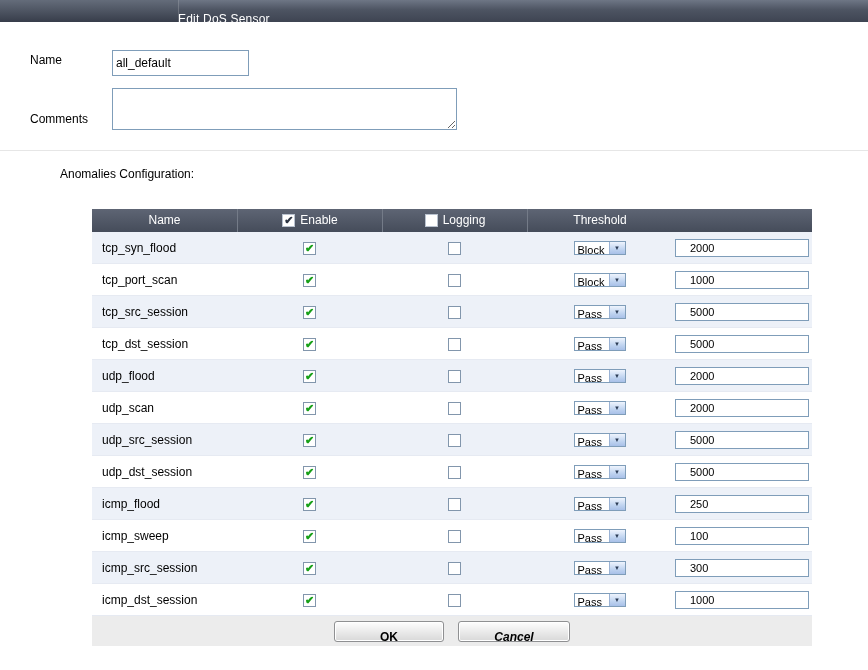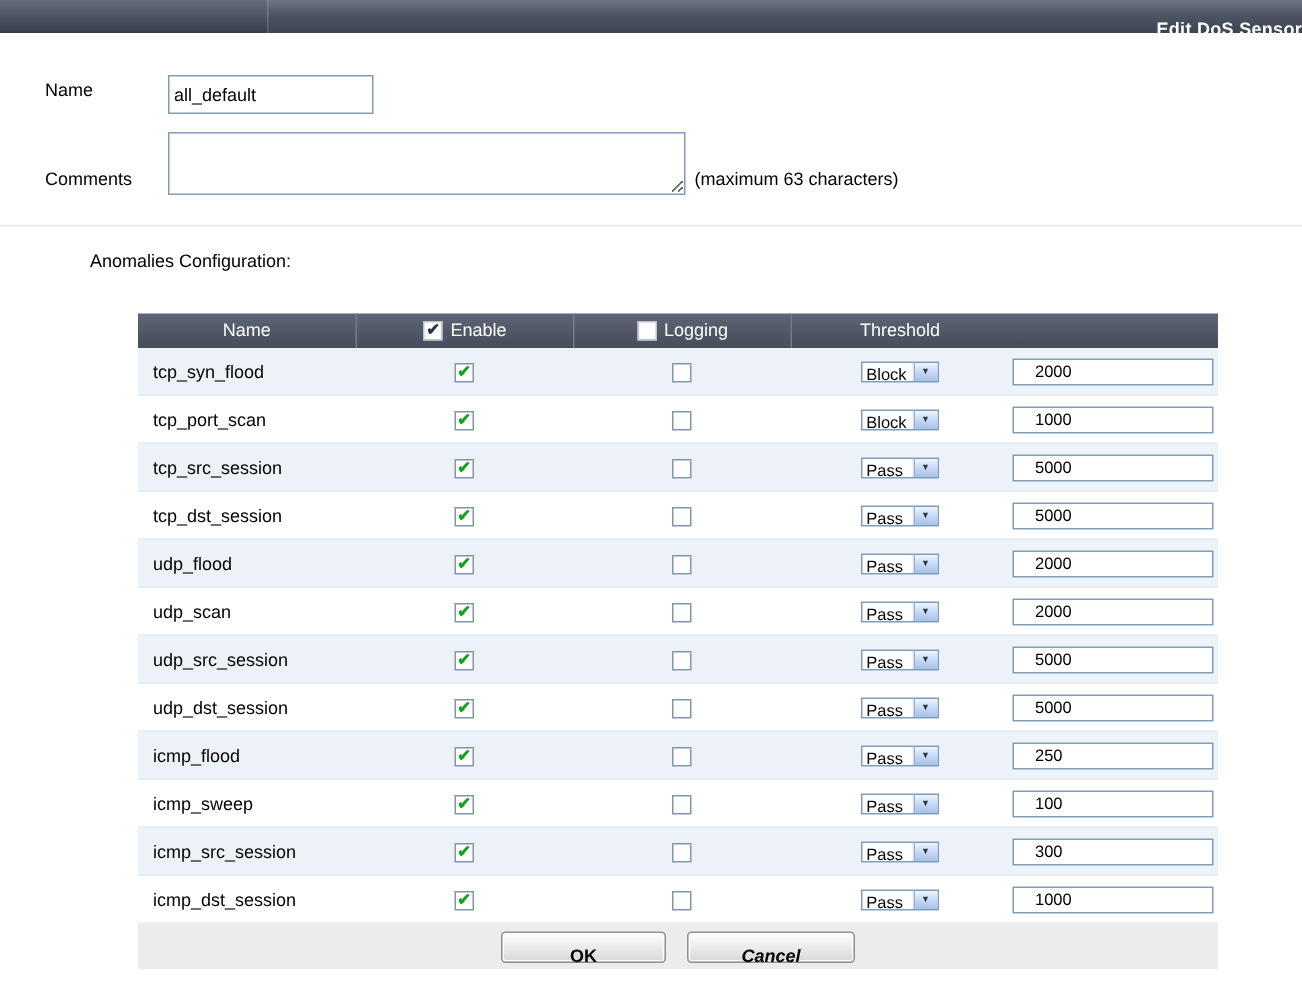--- a/index.html
+++ b/index.html
@@ -6,22 +6,22 @@
   body{
     width:868px;height:670px;background:#fff;
     font-family:"Liberation Sans",sans-serif;font-size:12px;color:#000;
     position:relative;overflow:hidden;
   }
   
   .titlebar{height:22px;position:relative;
     background:linear-gradient(180deg,var(--titlebar-top,#6e7685) 0%,#4d5462 45%,var(--titlebar-bottom,#3e4452) 100%);}
   .titlebar-left{position:absolute;left:0;top:0;width:178px;height:22px;
     background:linear-gradient(180deg,#646c7a,#373d4a);border-right:1px solid rgba(255,255,255,.18);}
-  .titlebar-title{position:absolute;left:178px;right:0;top:8px;line-height:22px;text-align:right;
-    color:#fff;font-weight:bold;font-size:12px;letter-spacing:.2px;}
+  .titlebar-title{position:absolute;left:178px;right:0;top:8px;line-height:22px;text-align:left;
+    color:#fff;font-weight:normal;font-size:12px;letter-spacing:.2px;}
   
   .content{padding:28px 0 0 30px;}
   .form-row{display:flex;}
   .label{width:82px;}
   .row-name .label{padding-top:3px;}
   input.text{box-sizing:border-box;height:26px;width:137px;border:1px solid var(--select-border,#7f9db9);
     font-family:inherit;font-size:12px;padding:1px 3px;}
   .row-comments{margin-top:12px;display:flex;align-items:flex-end;}
   .row-comments .label{padding-bottom:4px;}
   textarea.comments{box-sizing:border-box;width:345px;height:42px;border:1px solid var(--select-border,#7f9db9);
@@ -76,21 +76,20 @@
 <div class="content">
 
   <div class="form-row row-name">
     <div class="label">Name</div>
     <input class="text" type="text" value="all_default" style="">
   </div>
 
   <div class="form-row row-comments">
     <div class="label">Comments</div>
     <textarea class="comments" style=""></textarea>
-    <div class="hint">(maximum 63 characters)</div>
   </div>
 
   <div class="separator"></div>
 
   <div class="section-label">Anomalies Configuration:</div>
 
   <div class="table">
     <div class="thead">
       <div class="th">
         <span>Name</span>

